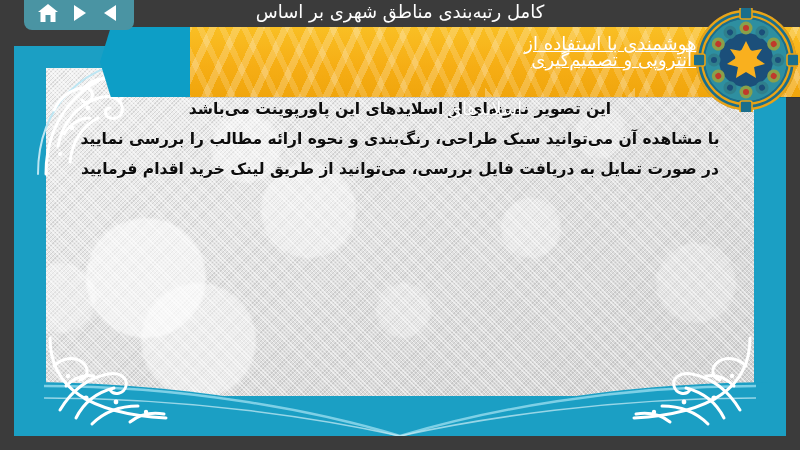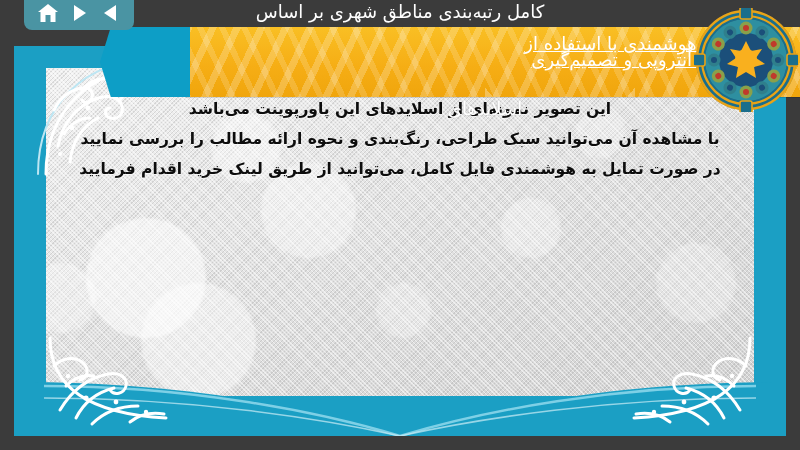--- a/index.html
+++ b/index.html
@@ -189,21 +189,21 @@
           <circle cx="96" cy="88" r="2.4"></circle>
         <circle cx="48" cy="62" r="2.2"></circle>
           <circle cx="126" cy="98" r="2.2"></circle>
       </g>
     </svg>
   </div>
 
   <div class="content">
     <div class="bodyline">این تصویر نمونه‌ای از اسلایدهای این پاورپوینت می‌باشد</div>
     <div class="bodyline">با مشاهده آن می‌توانید سبک طراحی، رنگ‌بندی و نحوه ارائه مطالب را بررسی نمایید</div>
-    <div class="bodyline">در صورت تمایل به هوشمندی فایل کامل، می‌توانید از طریق لینک خرید اقدام فرمایید</div>
+    <div class="bodyline">در صورت تمایل به دریافت فایل بررسی، می‌توانید از طریق لینک خرید اقدام فرمایید</div>
   </div>
 
   <div class="tab"></div>
   <div class="banner">
     <div class="banner-x"></div>
   </div>
 
   <div class="title-above">کامل رتبه‌بندی مناطق شهری بر اساس</div>
   <div class="title-b1">شاخص‌های هوشمندی با استفاده از</div>
   <div class="title-b2">مدل ترکیبی آنتروپی و تصمیم‌گیری</div>

